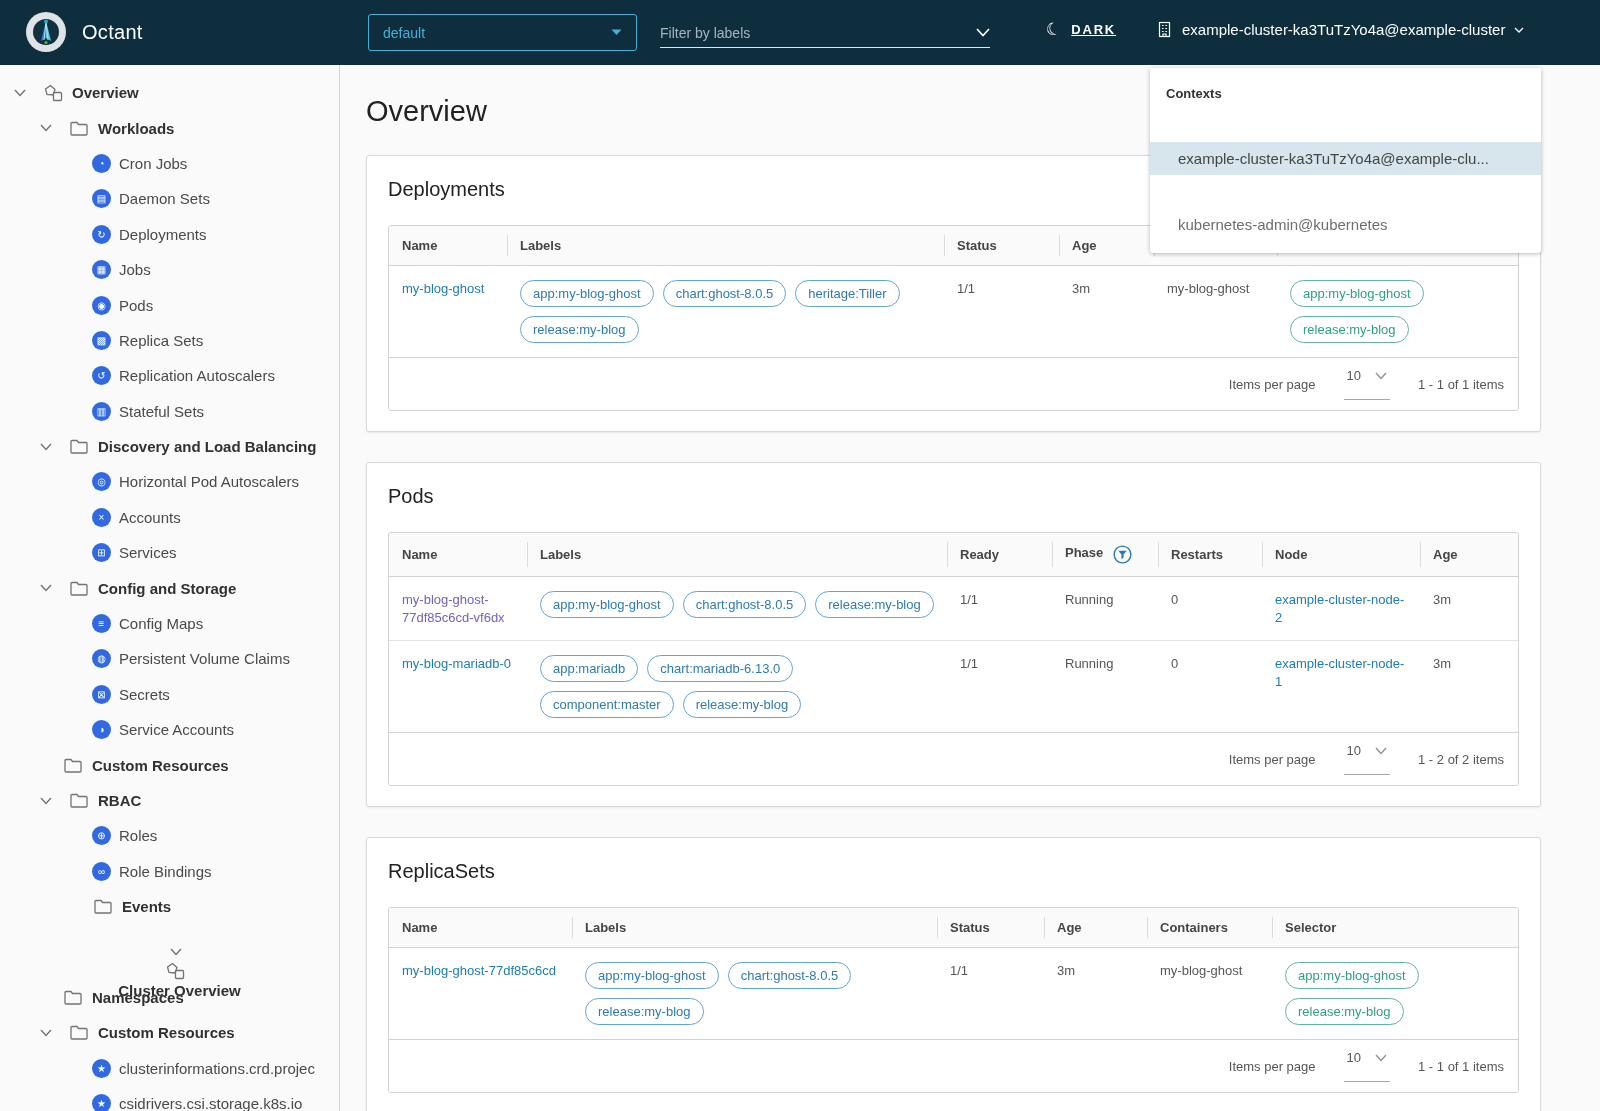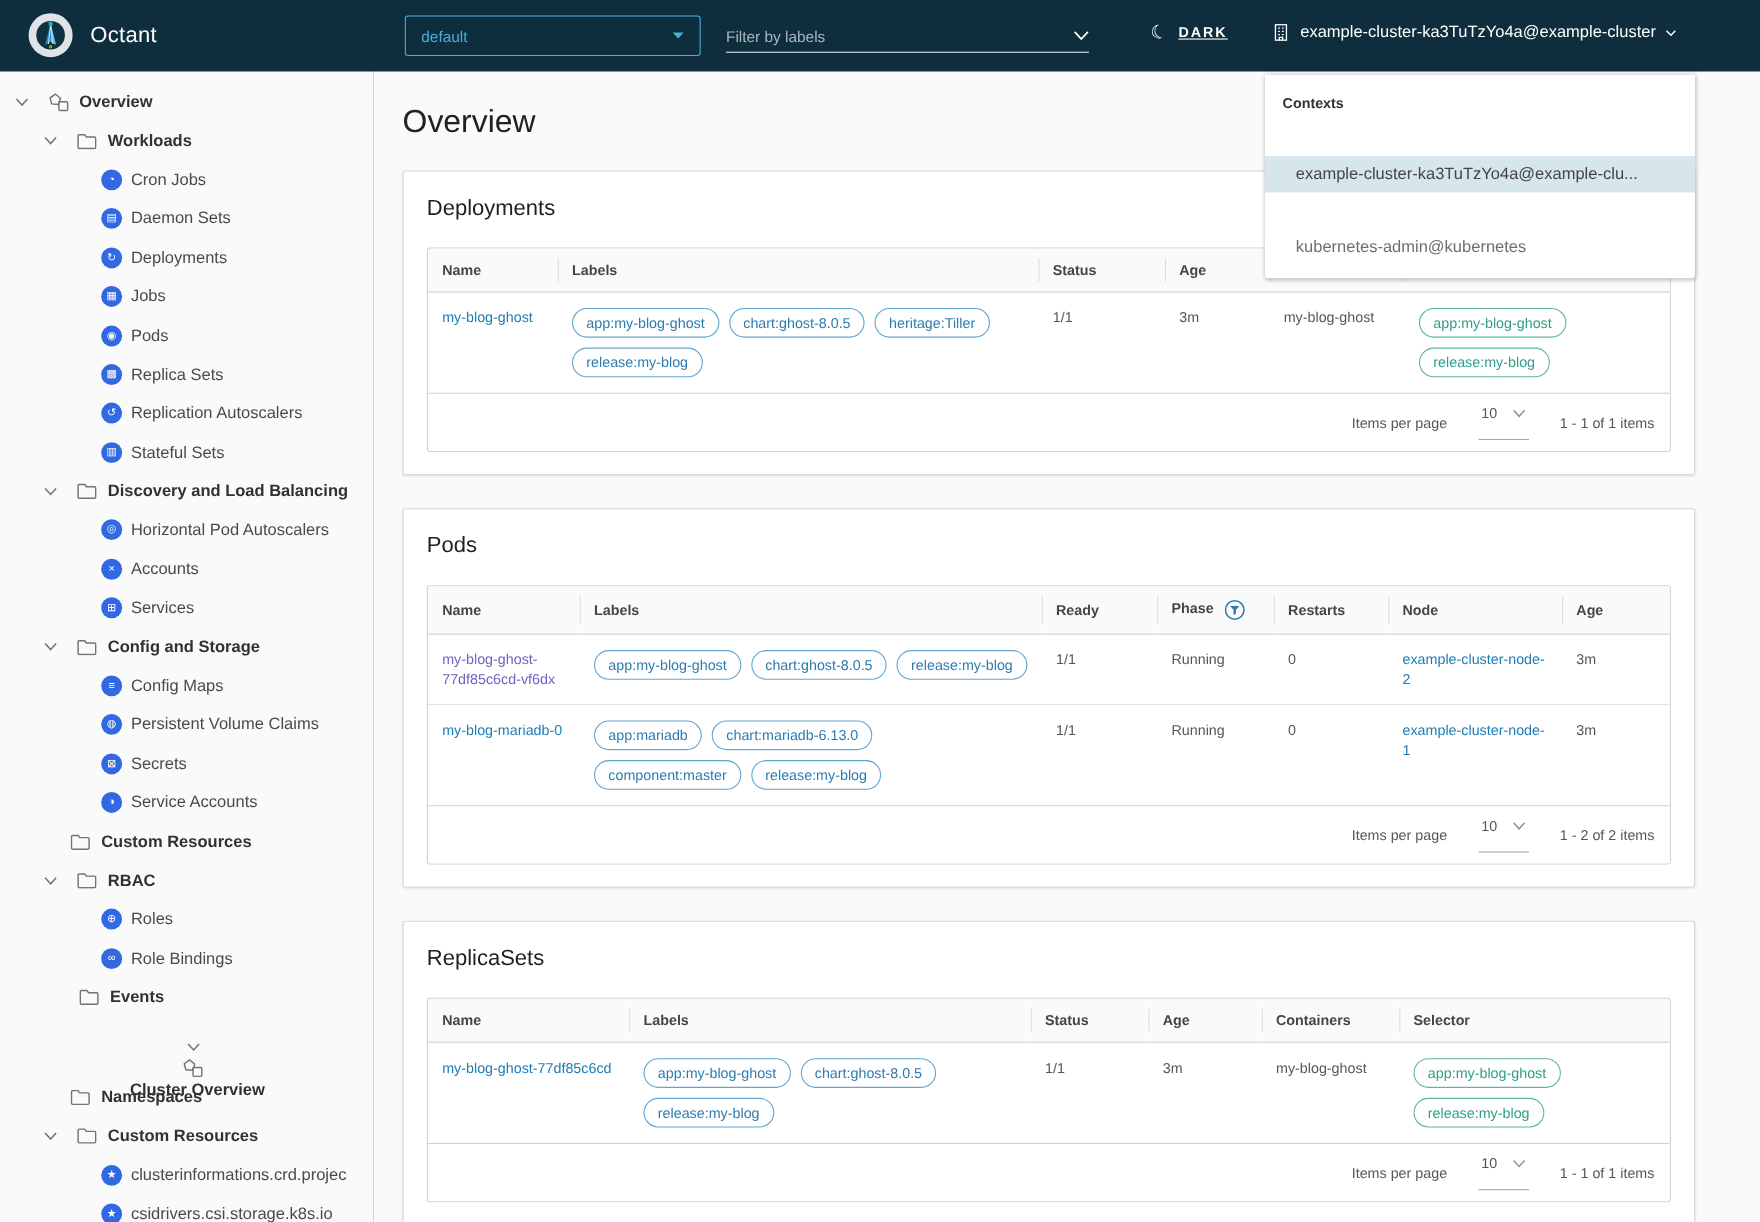--- a/index.html
+++ b/index.html
@@ -280,21 +280,21 @@
         <span class="lbl">RBAC</span>
       </div>
       <div class="srow" style="padding-left: 92px;">
         <span class="kico">⊕</span>
         <span class="lbl">Roles</span>
       </div>
       <div class="srow" style="padding-left: 92px;">
         <span class="kico">∞</span>
         <span class="lbl">Role Bindings</span>
       </div>
-      <div class="srow bold" style="padding-left: 70px;">
+      <div class="srow bold" style="padding-left: 92px;">
         <span class="gico">
           <svg width="18" height="15" viewBox="0 0 18 15">
             <path d="M1 3.5 V13 a1 1 0 0 0 1 1 H16 a1 1 0 0 0 1-1 V4.5 a1 1 0 0 0 -1-1 H8.5 L7 1.5 H2 a1 1 0 0 0 -1 1 Z" fill="none" stroke="#737373" stroke-width="1.3"></path>
           </svg>
         </span>
         <span class="lbl">Events</span>
       </div>
       <div class="srow bold" style="margin-top: 20px; padding-left: 12px; flex-direction: column;">
         <span class="chev">
           <svg width="12" height="8" viewBox="0 0 12 8">

